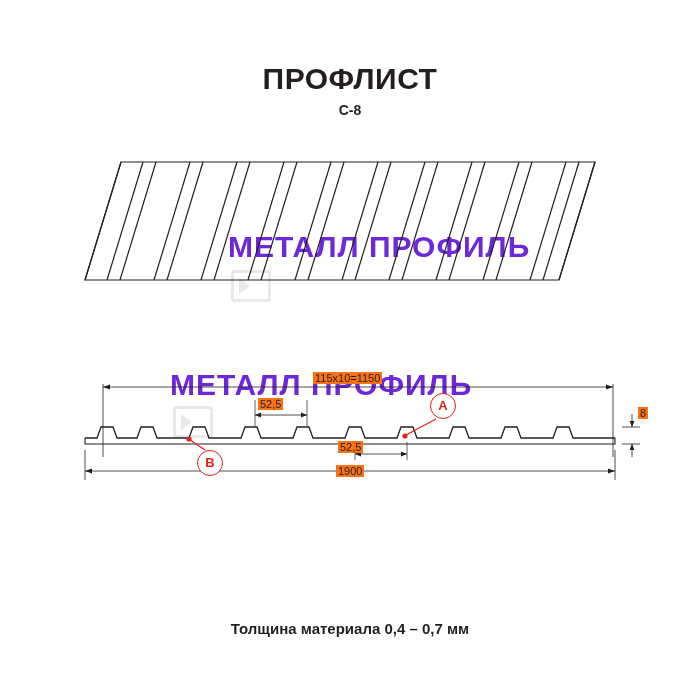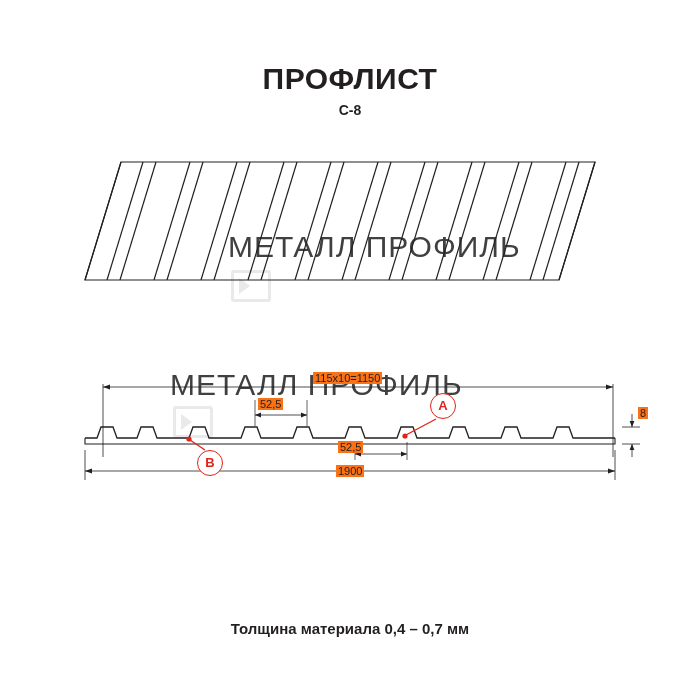--- a/index.html
+++ b/index.html
@@ -52,22 +52,22 @@
     font-weight: bold;
     color: #231f20;
   }
   .svg-layer {
     position: absolute;
     left: 0; top: 0;
   }
   .wm {
     position: absolute;
     font-family: "Liberation Sans", sans-serif;
-    font-weight: normal;
-    color: #404040;
+    font-weight: bold;
+    color: #6d28d9;
     letter-spacing: 1px;
     user-select: none;
     white-space: nowrap;
   }
   .wm1 {
     left: 228px;
     top: 228px;
     font-size: 30px;
   }
   .wm2 {

